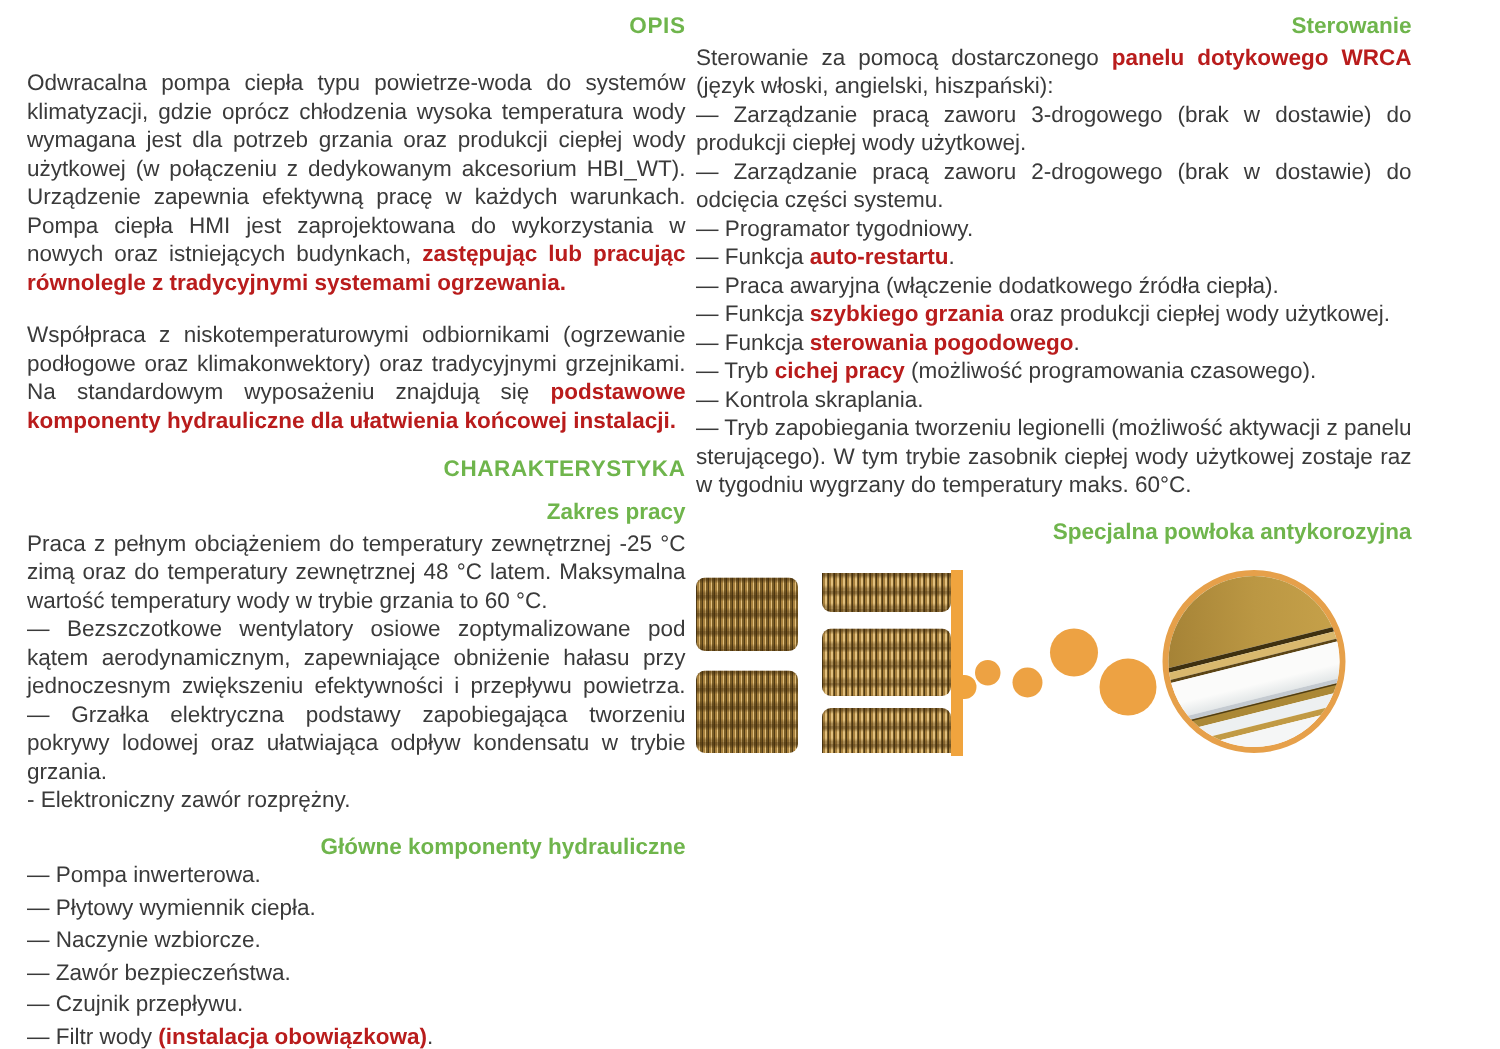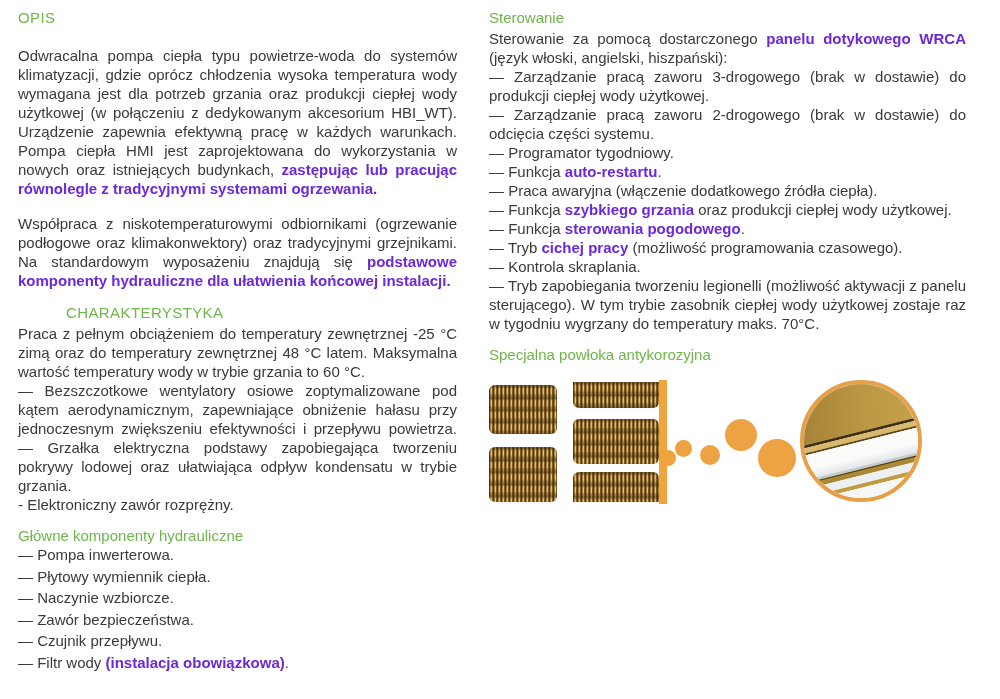--- a/index.html
+++ b/index.html
@@ -3,27 +3,27 @@
 <meta charset="utf-8">
 <style>
   html,body{margin:0;padding:0;}
   body{
     width:1000px;height:699px;background:#ffffff;position:relative;overflow:hidden;
     font-family:"Liberation Sans",sans-serif;color:#3a3a3a;
     -webkit-font-smoothing:antialiased;
   }
   .col{position:absolute;top:8px;font-size:15px;line-height:19px;}
   .col-left{left:18px;width:439px;}
-  .col-right{left:489px;width:477px;}
-  h2,h3{color:#6fb54c;font-size:15px;line-height:19px;margin:0;font-weight:normal;}
+  .col-right{left:464px;width:477px;}
+  h2,h3{color:#6fb54c;font-size:15px;line-height:19px;margin:0;font-weight:bold;text-align:right;}
   h2{letter-spacing:.4px;}
   p{margin:0;}
   .just{text-align:justify;}
   .leftalign{text-align:left;}
-  .b{font-weight:bold;color:#6d28d9;}
+  .b{font-weight:bold;color:#b91c1c;}
   .li{text-align:justify;margin:0;}
   .stretch{text-align:justify;text-align-last:justify;}
   .mt2{margin-top:2px;}  .mt3{margin-top:19px;}
   .mt10{margin-top:10px;} .mt12{margin-top:12px;}
   .mt13{margin-top:13px;margin-left:48px;} .mt16{margin-top:16px;}
   .komp .li{margin-bottom:2.5px;text-align:left;}
 
   
   .illu{position:relative;margin-top:14px;height:128px;}
   .fin{position:absolute;left:0;top:2px;width:180px;height:124px;background:#fff;}
@@ -68,20 +68,21 @@
 </head>
 <body>
 
 <div class="col col-left">
   <h2>OPIS</h2>
   <p class="just mt3"><span>Odwracalna pompa ciepła typu powietrze-woda do systemów klimatyzacji, gdzie oprócz chłodzenia wysoka temperatura wody wymagana jest dla potrzeb grzania oraz produkcji ciepłej wody użytkowej (w połączeniu z dedykowanym akcesorium HBI_WT). Urządzenie zapewnia efektywną pracę w każdych warunkach. Pompa ciepła HMI jest zaprojektowana do wykorzystania w nowych oraz istniejących budynkach, </span><span class="b">zastępując lub pracując równolegle z tradycyjnymi systemami ogrzewania.</span></p>
   <p class="just mt16"><span>Współpraca z niskotemperaturowymi odbiornikami (ogrzewanie podłogowe oraz klimakonwektory) oraz tradycyjnymi grzejnikami. Na standardowym wyposażeniu znajdują się </span><span class="b">podstawowe komponenty hydrauliczne dla ułatwienia końcowej instalacji.</span></p>
 
   <h2 class="mt13">CHARAKTERYSTYKA</h2>
 
+  <h3 class="mt10">Zakres pracy</h3>
   <p class="just mt2">Praca z pełnym obciążeniem do temperatury zewnętrznej -25 °C zimą oraz do temperatury zewnętrznej 48 °C latem. Maksymalna wartość temperatury wody w trybie grzania to 60 °C.</p>
   <div>
       <p class="li stretch"><span>— Bezszczotkowe wentylatory osiowe zoptymalizowane pod kątem aerodynamicznym, zapewniające obniżenie hałasu przy jednoczesnym zwiększeniu efektywności i przepływu powietrza.</span></p>
       <p class="li"><span>— Grzałka elektryczna podstawy zapobiegająca tworzeniu pokrywy lodowej oraz ułatwiająca odpływ kondensatu w trybie grzania.</span></p>
       <p class="li"><span>- Elektroniczny zawór rozprężny.</span></p>
     </div>
 
   <h3 class="mt12">Główne komponenty hydrauliczne</h3>
   <div class="komp">
       <p class="li"><span>— Pompa inwerterowa.</span></p>
@@ -99,21 +100,21 @@
   <div>
       <p class="li"><span>— Zarządzanie pracą zaworu 3-drogowego (brak w dostawie) do produkcji ciepłej wody użytkowej.</span></p>
       <p class="li"><span>— Zarządzanie pracą zaworu 2-drogowego (brak w dostawie) do odcięcia części systemu.</span></p>
       <p class="li"><span>— Programator tygodniowy.</span></p>
       <p class="li"><span>— Funkcja </span><span class="b">auto-restartu</span><span>.</span></p>
       <p class="li"><span>— Praca awaryjna (włączenie dodatkowego źródła ciepła).</span></p>
       <p class="li"><span>— Funkcja </span><span class="b">szybkiego grzania</span><span> oraz produkcji ciepłej wody użytkowej.</span></p>
       <p class="li"><span>— Funkcja </span><span class="b">sterowania pogodowego</span><span>.</span></p>
       <p class="li"><span>— Tryb </span><span class="b">cichej pracy</span><span> (możliwość programowania czasowego).</span></p>
       <p class="li"><span>— Kontrola skraplania.</span></p>
-      <p class="li"><span>— Tryb zapobiegania tworzeniu legionelli (możliwość aktywacji z panelu sterującego). W tym trybie zasobnik ciepłej wody użytkowej zostaje raz w tygodniu wygrzany do temperatury maks. 70°C.</span></p>
+      <p class="li"><span>— Tryb zapobiegania tworzeniu legionelli (możliwość aktywacji z panelu sterującego). W tym trybie zasobnik ciepłej wody użytkowej zostaje raz w tygodniu wygrzany do temperatury maks. 60°C.</span></p>
     </div>
 
   <h3 class="mt12">Specjalna powłoka antykorozyjna</h3>
 
   <div class="illu">
     <div class="fin">
       <div class="finblock fbL1"></div>
       <div class="finblock fbL2"></div>
       <div class="finblock fbR1"></div>
       <div class="finblock fbR2"></div>

